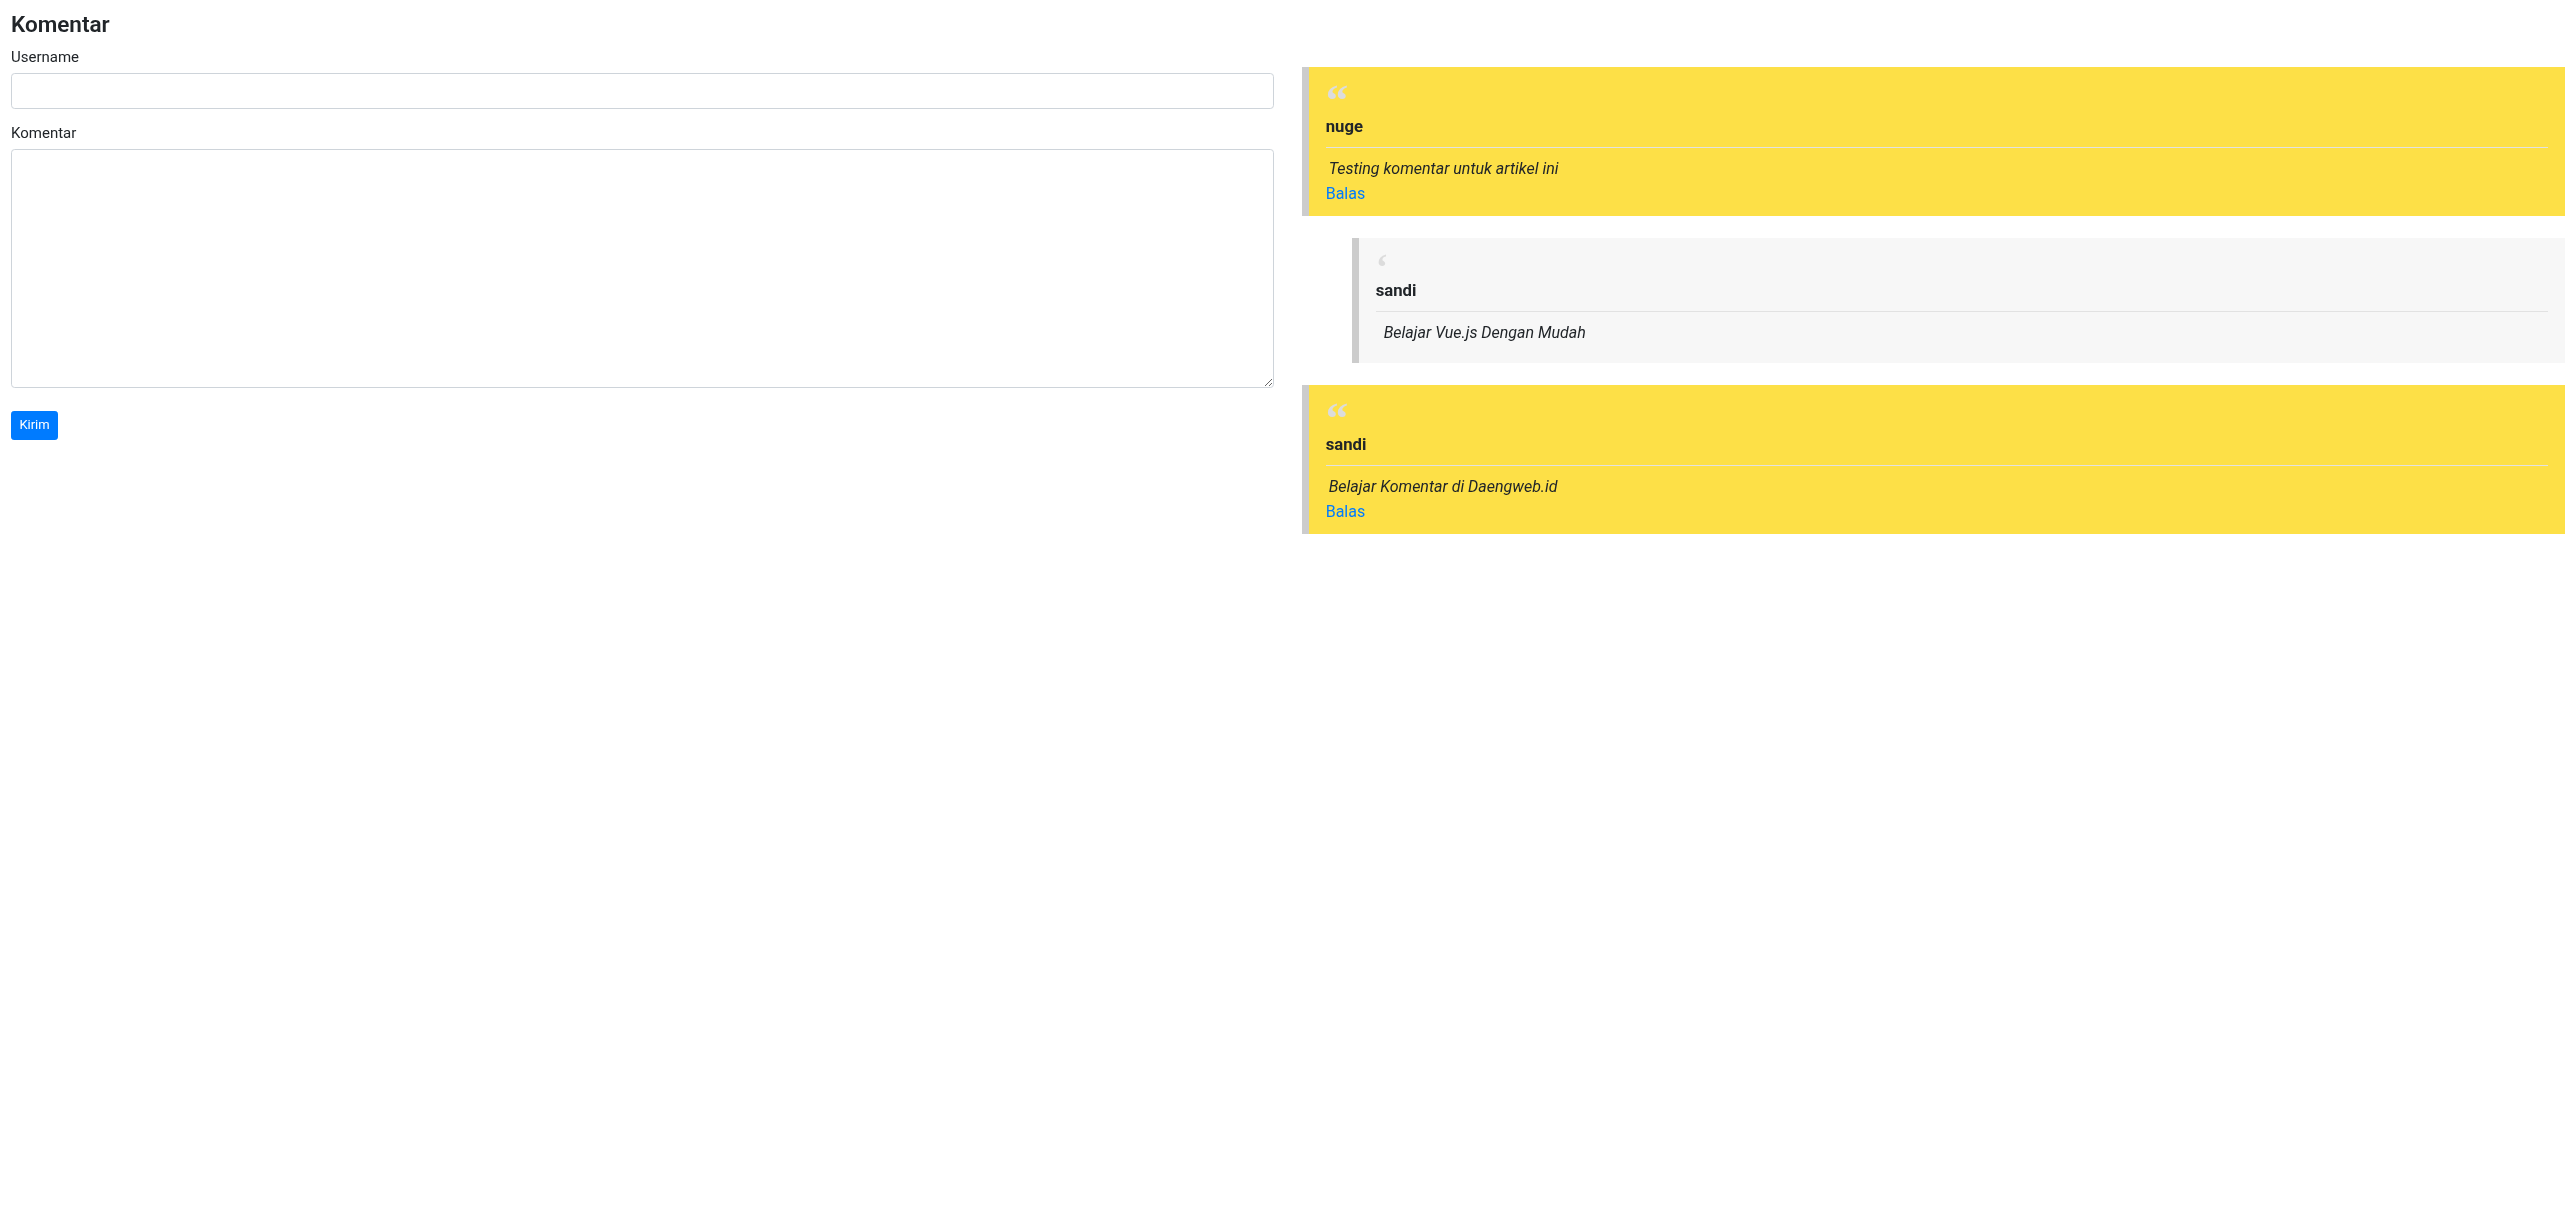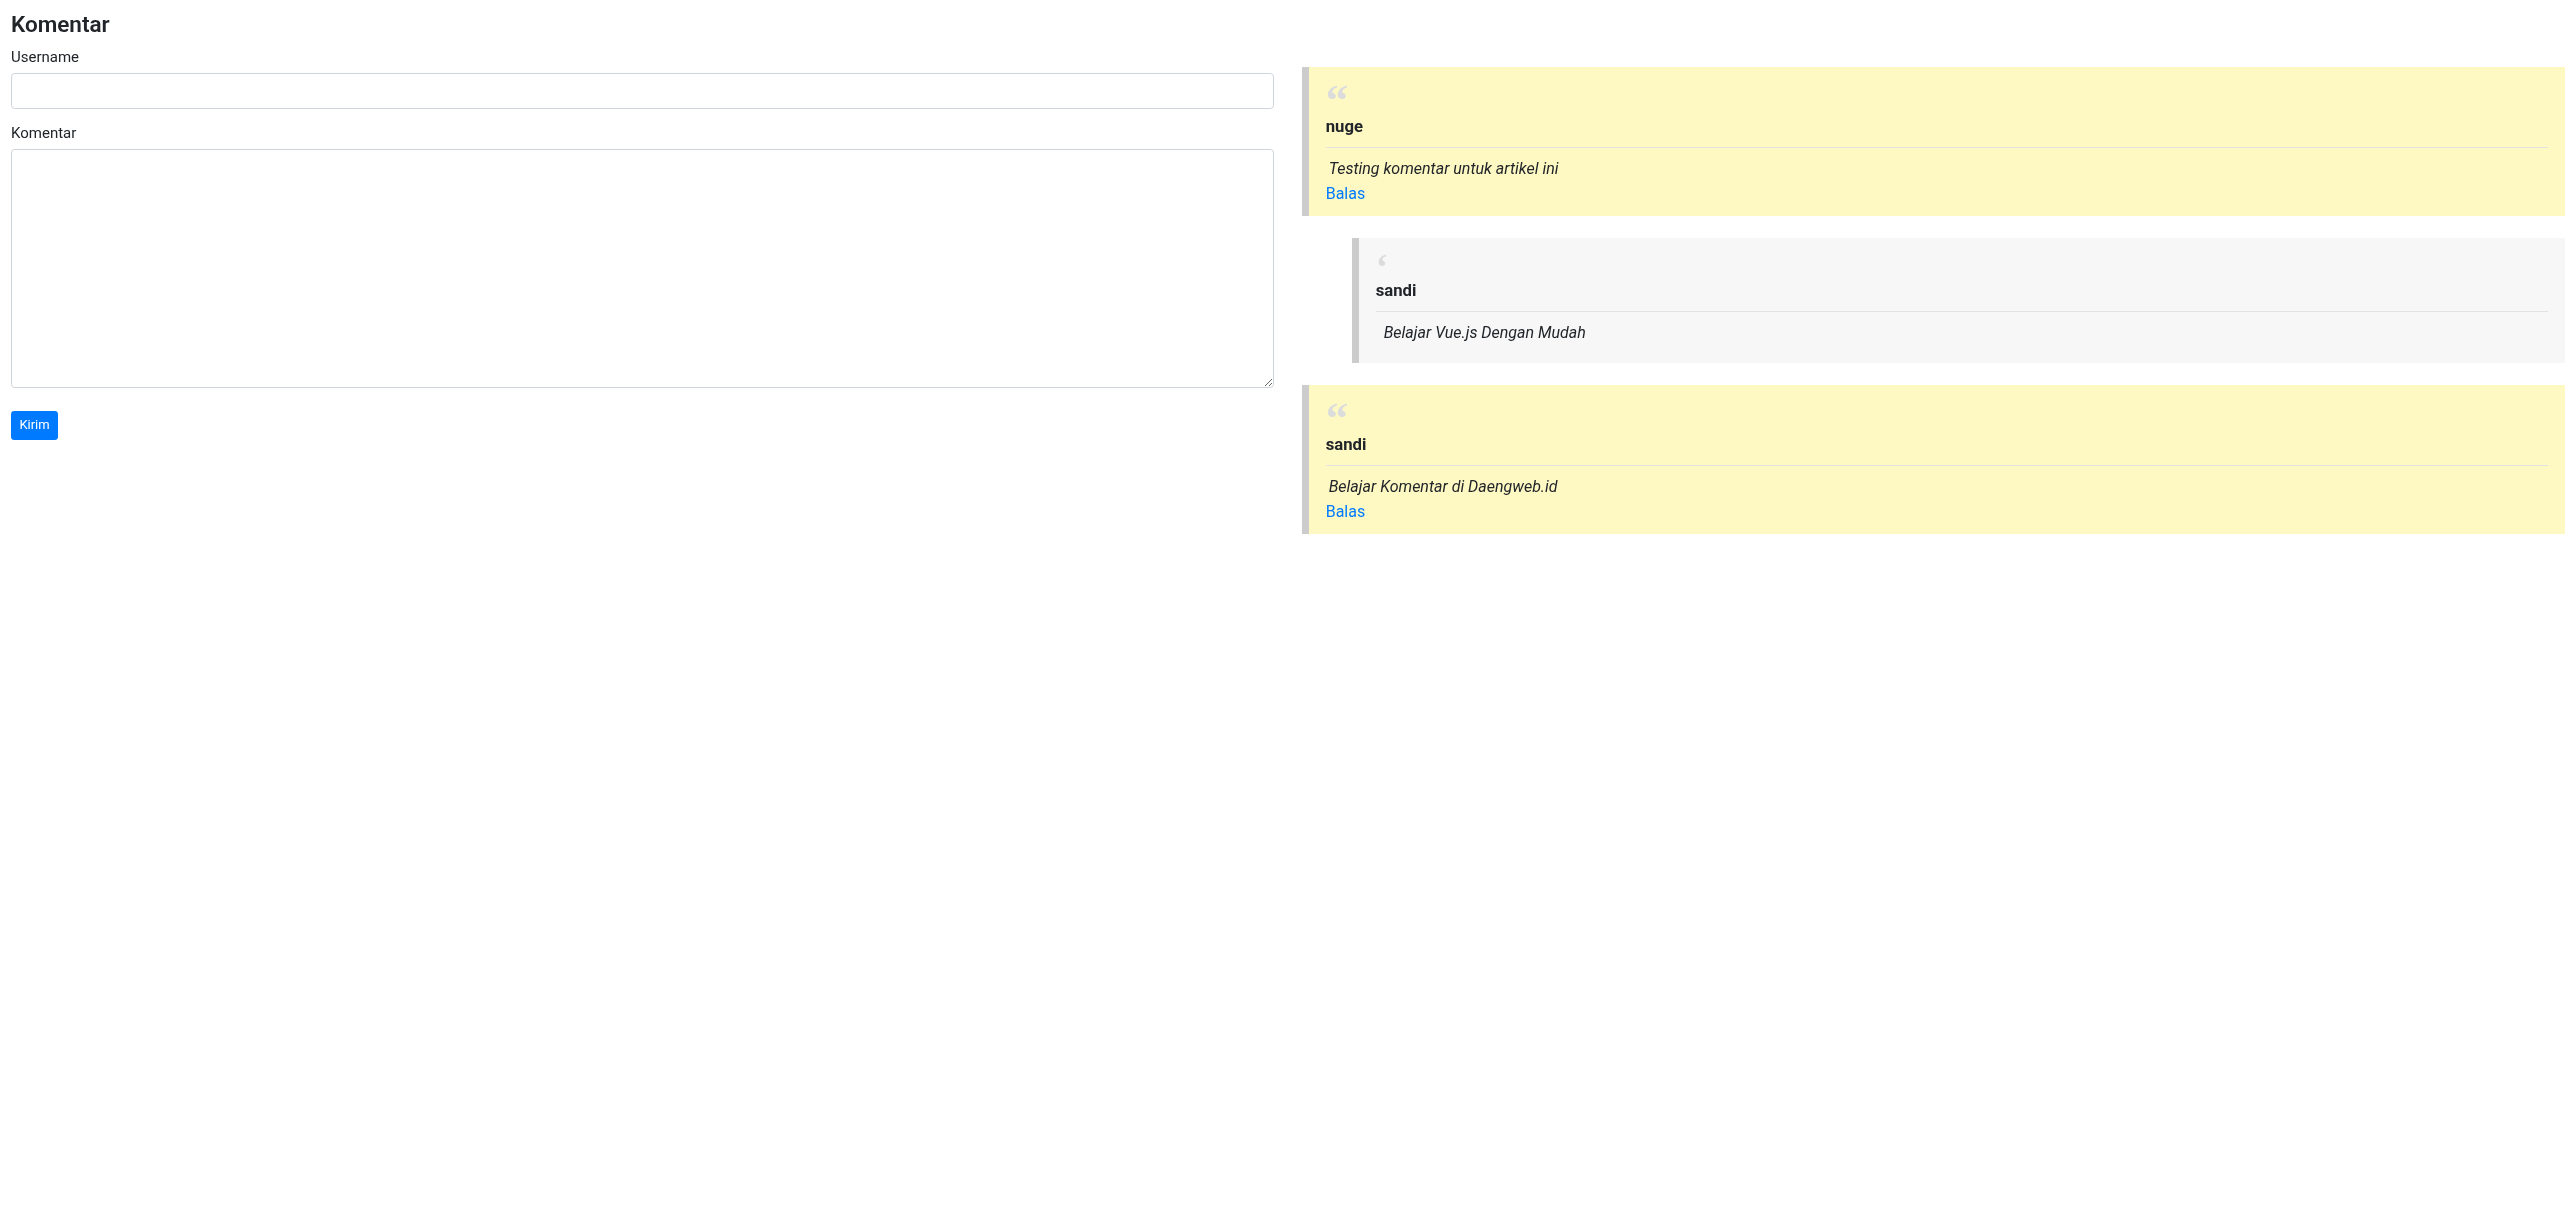--- a/index.html
+++ b/index.html
@@ -58,21 +58,21 @@
       border-color: #007bff;
       margin-top: 8px;
     }
     .btn-sm {
       padding: 3.7px 7.4px;
       font-size: 13px;
       border-radius: 2.8px;
     }
     blockquote {
       border-left: 7.4px solid #cccccc;
-      background: #fef9c3;
+      background: #fde047;
       padding: 11px 16.7px 13px 16.7px;
       margin-bottom: 22px;
       position: relative;
     }
     blockquote::before {
       content: "\201C";
       font-family: Georgia, serif;
       font-size: 45px;
       font-weight: bold;
       color: #dcdcdc;

